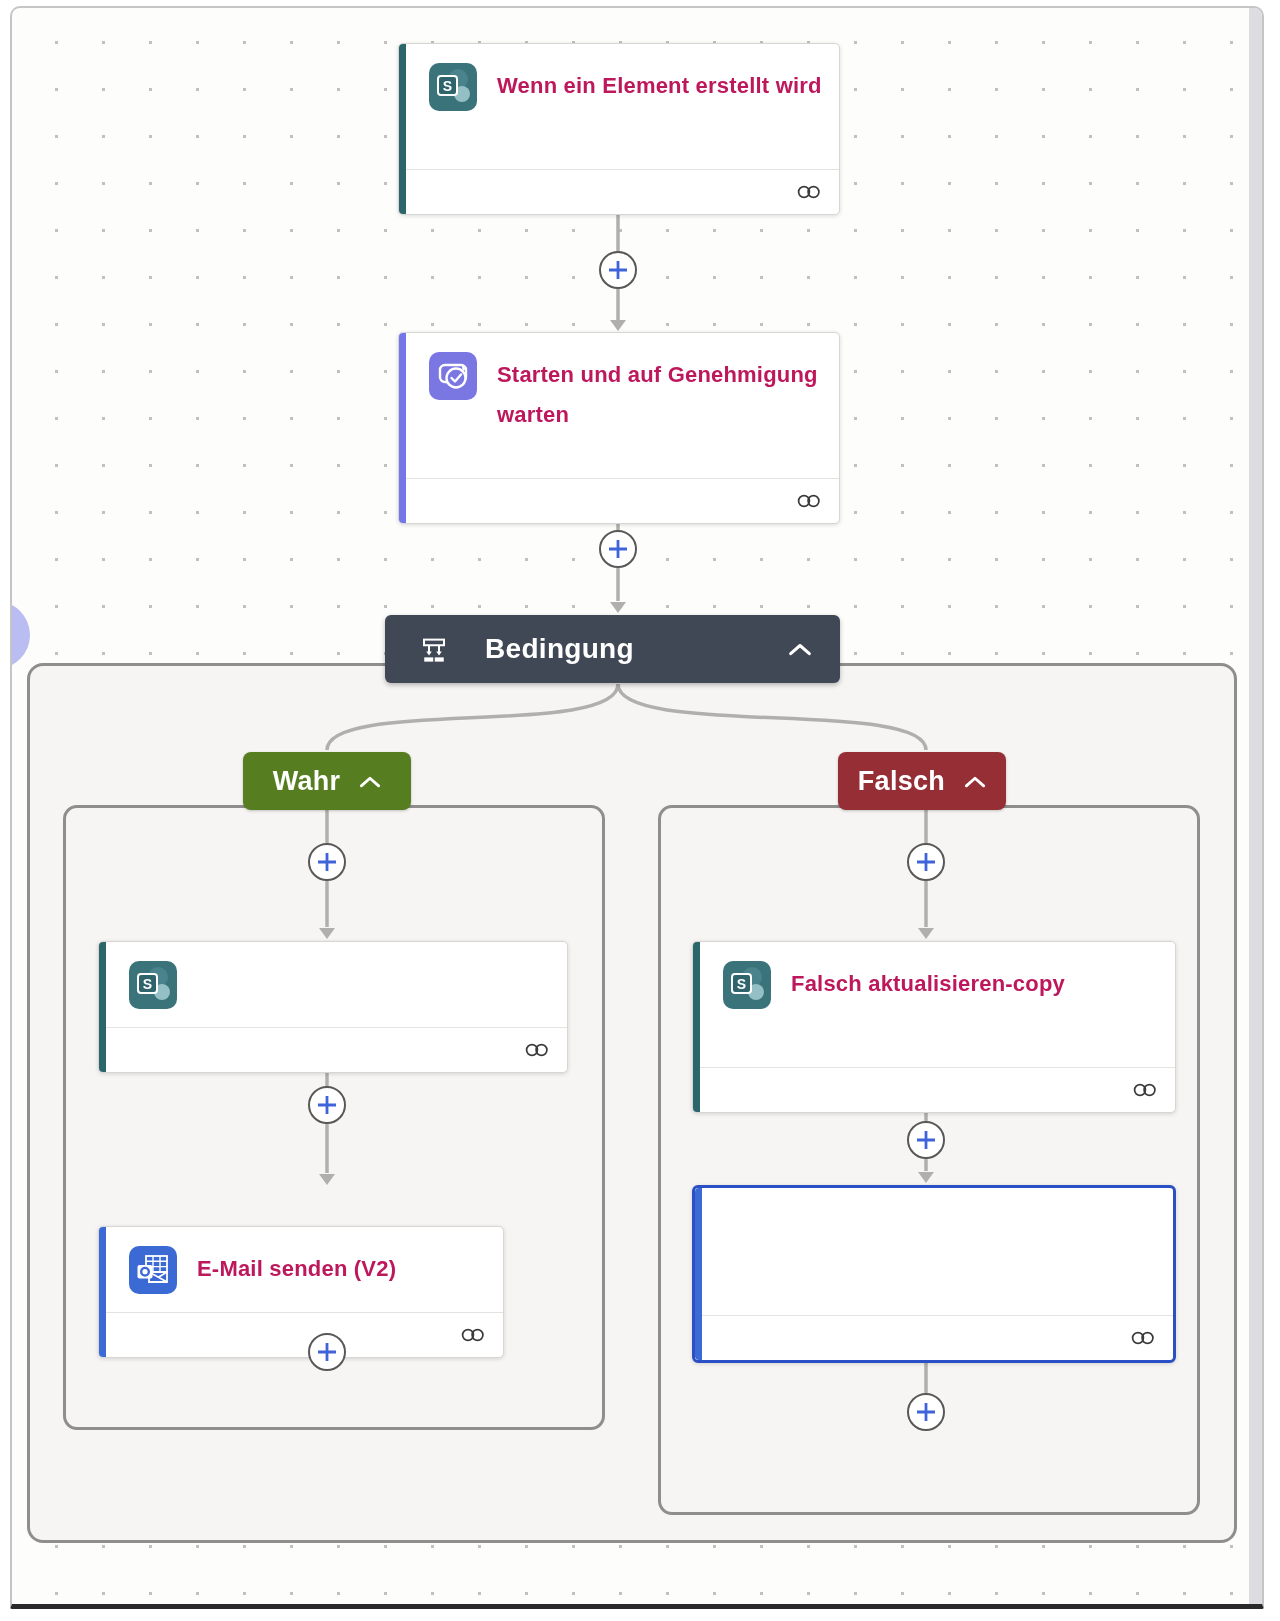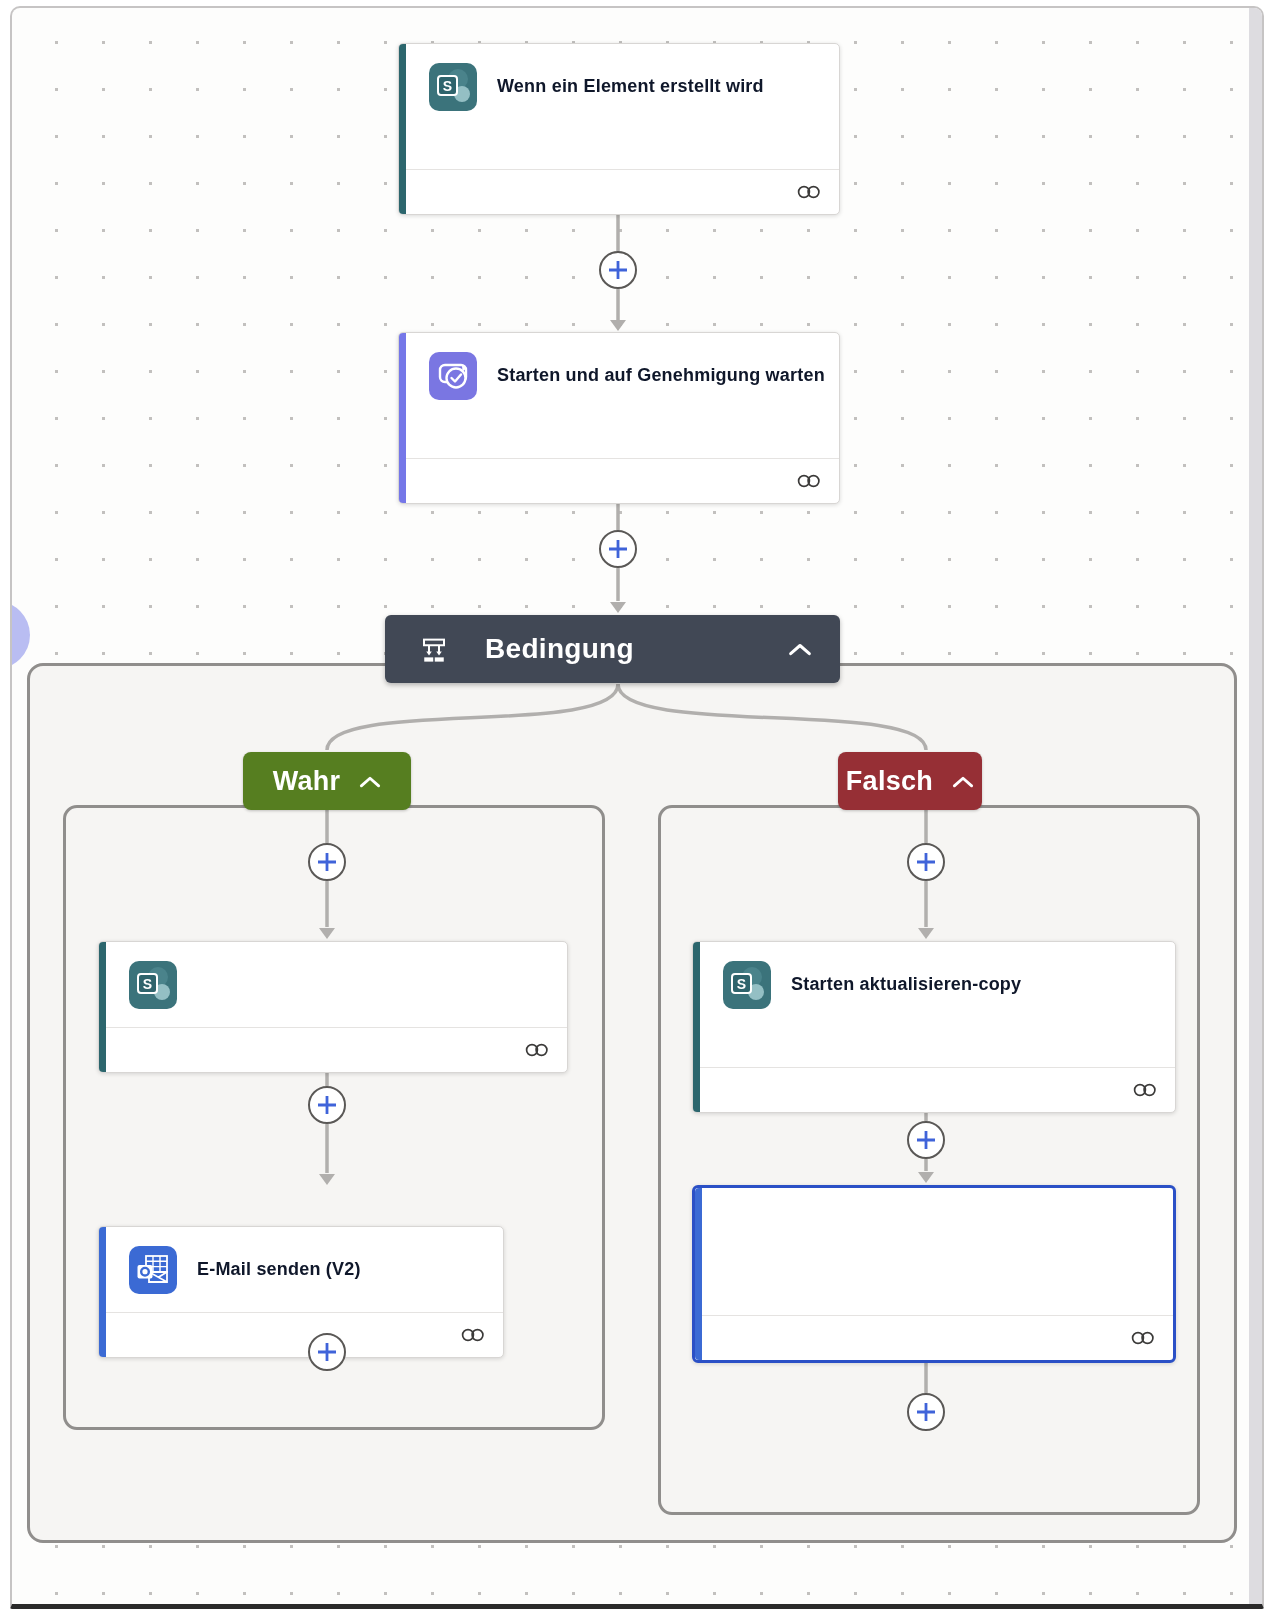--- a/index.html
+++ b/index.html
@@ -39,21 +39,21 @@
     box-sizing:border-box;
   }
   .card.selected{border:3px solid #2b50c6;border-radius:6px;}
   .accent{position:absolute;left:0;top:0;bottom:0;width:7px;border-radius:4px 0 0 4px;}
   .accent.teal{background:#2c666d;}
   .accent.purple{background:#7577e8;}
   .accent.blue{background:#3b6ad4;}
   .card-main{display:flex;align-items:flex-start;gap:20px;padding:19px 12px 0 30px;}
   .conn-icon{width:48px;height:48px;flex:none;}
   .card-title{
-    font-size:18px;font-weight:bold;color:#0f172a;line-height:40px;padding-top:3px;
+    font-size:22px;font-weight:bold;color:#be185d;line-height:40px;padding-top:3px;
     letter-spacing:.2px;
   }
   .card-status{
     margin-top:auto;height:44px;border-top:1px solid #e5e3e1;display:flex;
     align-items:center;justify-content:flex-end;padding-right:16px;
   }
   .cond-header{
     position:absolute;left:385px;top:615px;width:455px;height:68px;background:#414855;
     border-radius:6px;display:flex;align-items:center;z-index:2;
     box-shadow:0 2px 5px rgba(0,0,0,.28);box-sizing:border-box;
@@ -134,21 +134,21 @@
         </svg>
       </div>
     </div>
 
     <div class="plus" style="left:599px;top:251px;">
       <svg width="22" height="22" viewBox="0 0 22 22">
         <path d="M11 2 V20 M2 11 H20" stroke="#3f63d9" stroke-width="2.8" fill="none"></path>
       </svg>
     </div>
 
-    <div class="card" style="left:398px;top:332px;width:442px;height:172px;justify-content:flex-end;">
+    <div class="card" style="left:398px;top:332px;width:442px;height:192px;justify-content:flex-end;">
       <span class="accent purple"></span>
       <div class="card-main">
         <svg class="conn-icon" viewBox="0 0 48 48">
           <rect width="48" height="48" rx="10" fill="#7a76e2"></rect>
           <rect x="11" y="13" width="26" height="17" rx="5" stroke="#fff" stroke-width="2.4" fill="none"></rect>
           <circle cx="27" cy="26" r="9.5" fill="#7a76e2" stroke="#fff" stroke-width="2.4"></circle>
           <path d="M22.5 26 L26 29.5 L32 22.5" stroke="#fff" stroke-width="2.4" fill="none" stroke-linecap="round" stroke-linejoin="round"></path>
           <polygon points="33,13.5 38,16 33.5,19.5" fill="#fff"></polygon>
         </svg>
         <div class="card-title">Starten und auf Genehmigung warten</div>
@@ -182,21 +182,21 @@
       </svg>
     </div>
 
     <div class="branch-label true" style="left:243px;top:752px;width:168px;">
       <span>Wahr</span>
       <svg width="22" height="13" viewBox="0 0 20 12">
         <path d="M2 10 L10 3 L18 10" stroke="#fff" stroke-width="2.6" fill="none" stroke-linecap="round" stroke-linejoin="round"></path>
       </svg>
     </div>
 
-    <div class="branch-label false" style="left:838px;top:752px;width:144px;">
+    <div class="branch-label false" style="left:838px;top:752px;width:168px;">
       <span>Falsch</span>
       <svg width="22" height="13" viewBox="0 0 20 12">
         <path d="M2 10 L10 3 L18 10" stroke="#fff" stroke-width="2.6" fill="none" stroke-linecap="round" stroke-linejoin="round"></path>
       </svg>
     </div>
 
     <div class="plus" style="left:308px;top:843px;">
       <svg width="22" height="22" viewBox="0 0 22 22">
         <path d="M11 2 V20 M2 11 H20" stroke="#3f63d9" stroke-width="2.8" fill="none"></path>
       </svg>
@@ -264,21 +264,21 @@
     <div class="card" style="left:692px;top:941px;width:484px;height:172px;">
       <span class="accent teal"></span>
       <div class="card-main">
         <svg class="conn-icon" viewBox="0 0 48 48">
           <rect width="48" height="48" rx="10" fill="#3b737b"></rect>
           <circle cx="29" cy="16" r="10" fill="#4a838b"></circle>
           <circle cx="33" cy="31" r="8" fill="#94bfc4"></circle>
           <rect x="9" y="13" width="19" height="19" rx="3" fill="#2f646c" stroke="#fff" stroke-width="2"></rect>
           <text x="18.5" y="28" text-anchor="middle" font-size="14" font-weight="bold" fill="#fff" font-family="Liberation Sans, sans-serif">S</text>
         </svg>
-        <div class="card-title">Starten aktualisieren-copy</div>
+        <div class="card-title">Falsch aktualisieren-copy</div>
       </div>
       <div class="card-status">
         <svg width="27" height="16" viewBox="0 0 27 16">
           <circle cx="8" cy="8" r="5.4" stroke="#3b3a39" stroke-width="1.7" fill="none"></circle>
           <circle cx="17.5" cy="8" r="5.4" stroke="#3b3a39" stroke-width="1.7" fill="none"></circle>
         </svg>
       </div>
     </div>
 
     <div class="plus" style="left:907px;top:1121px;">

